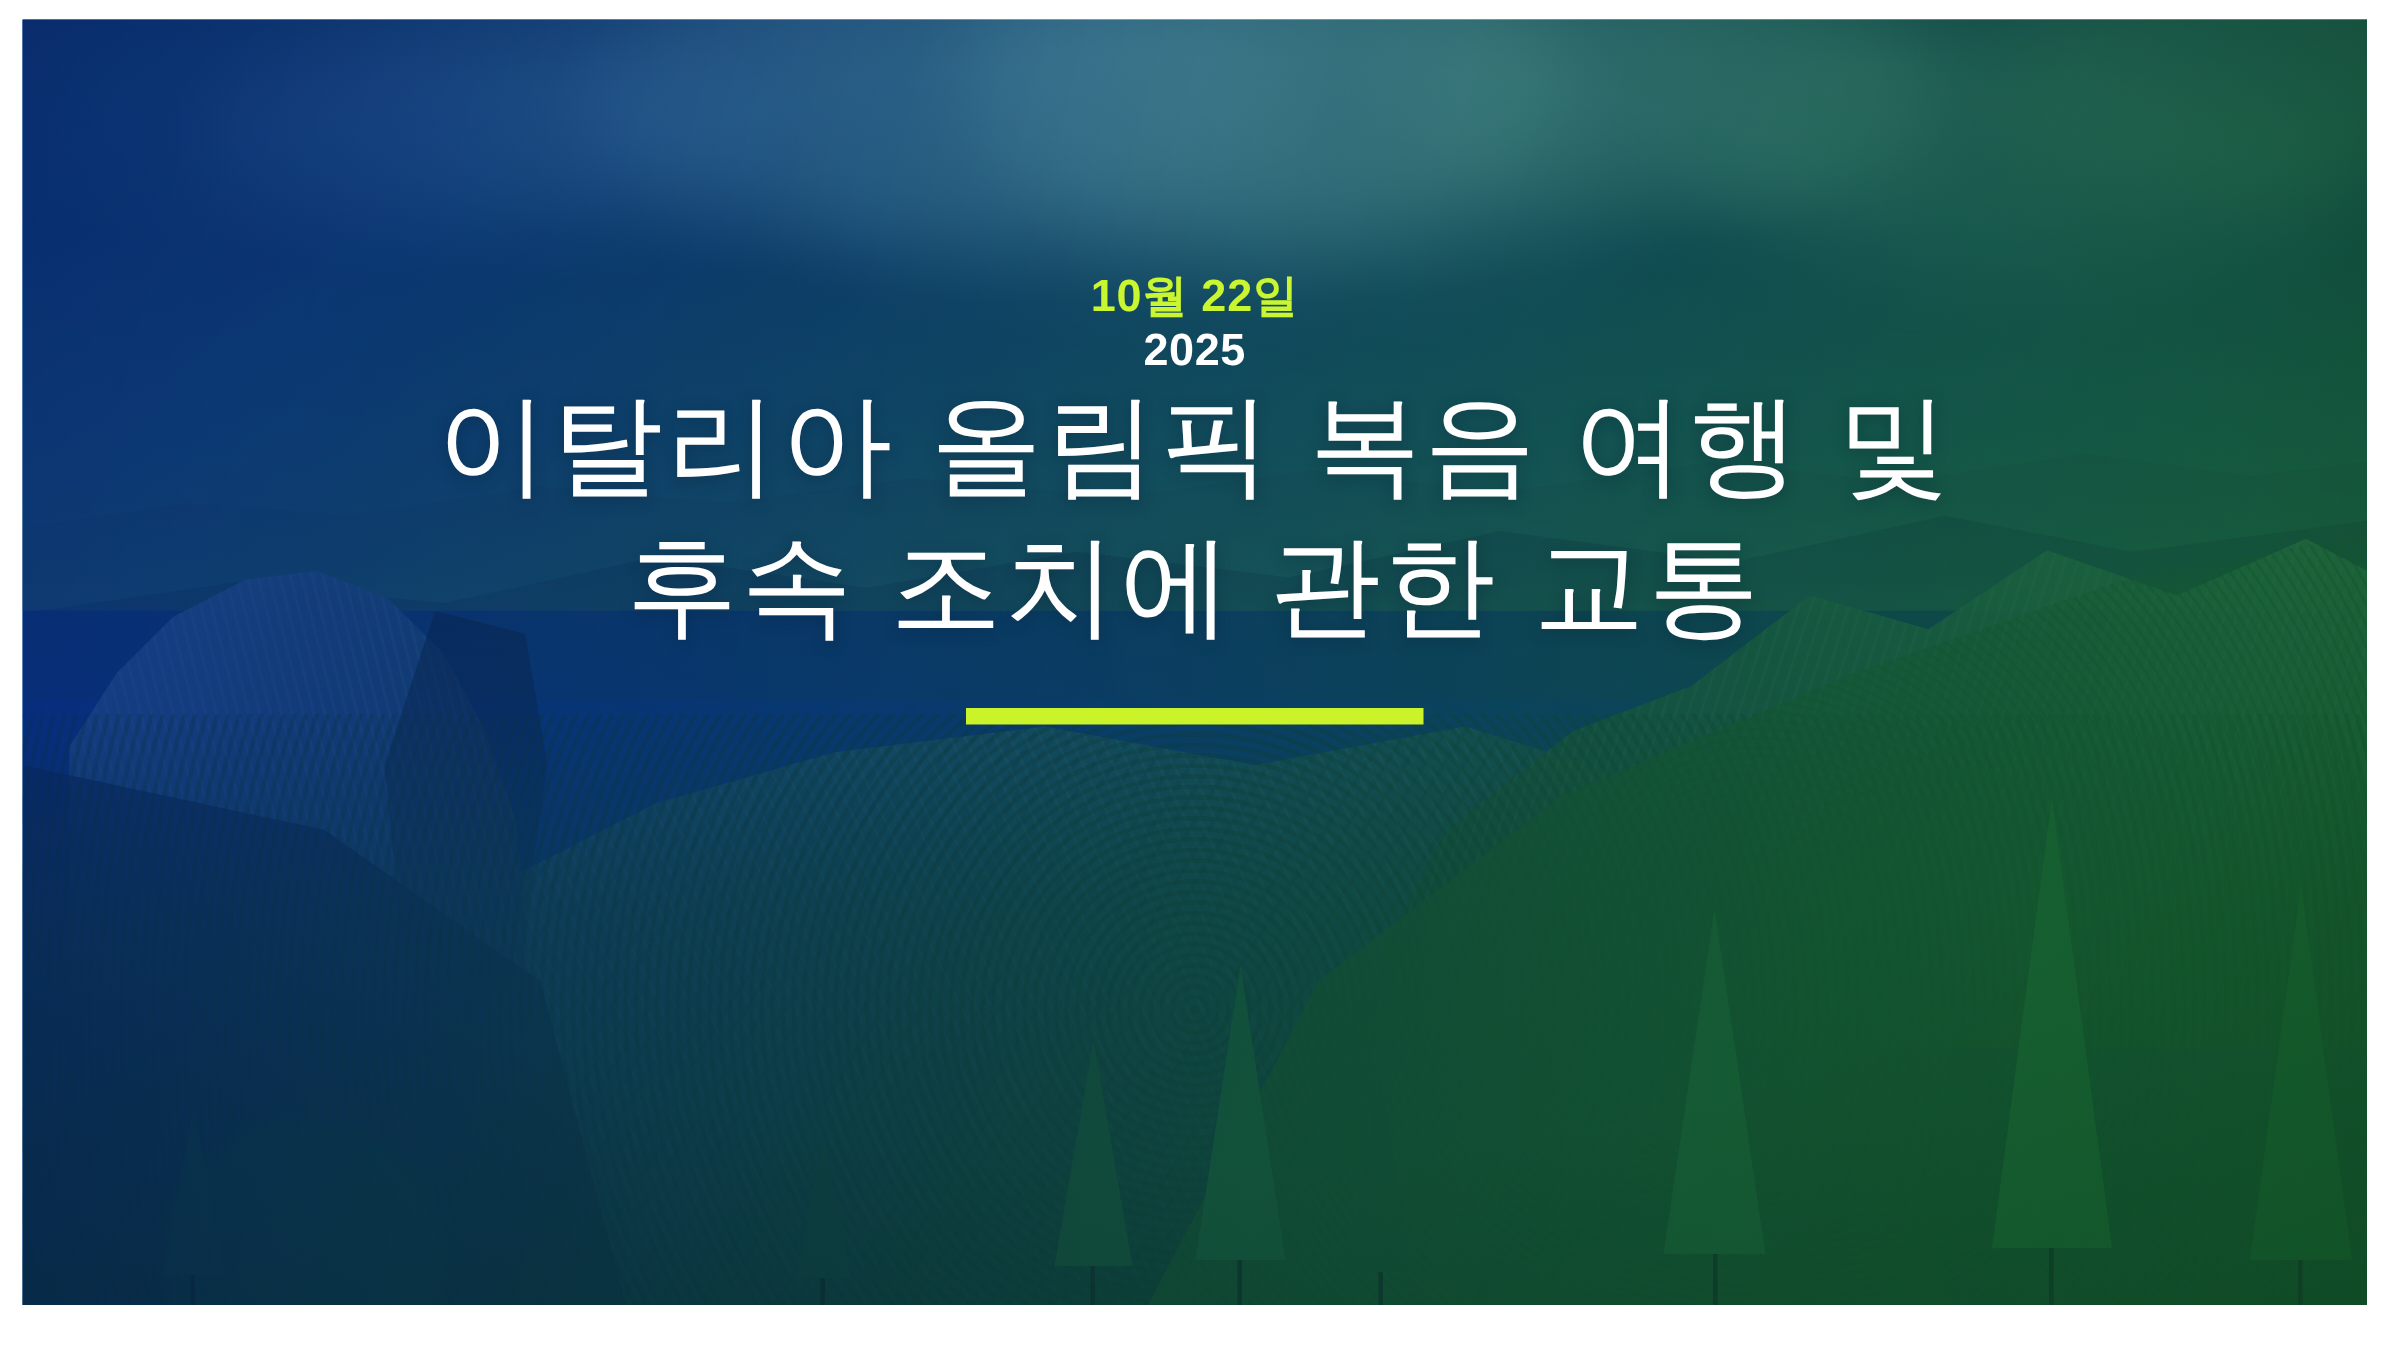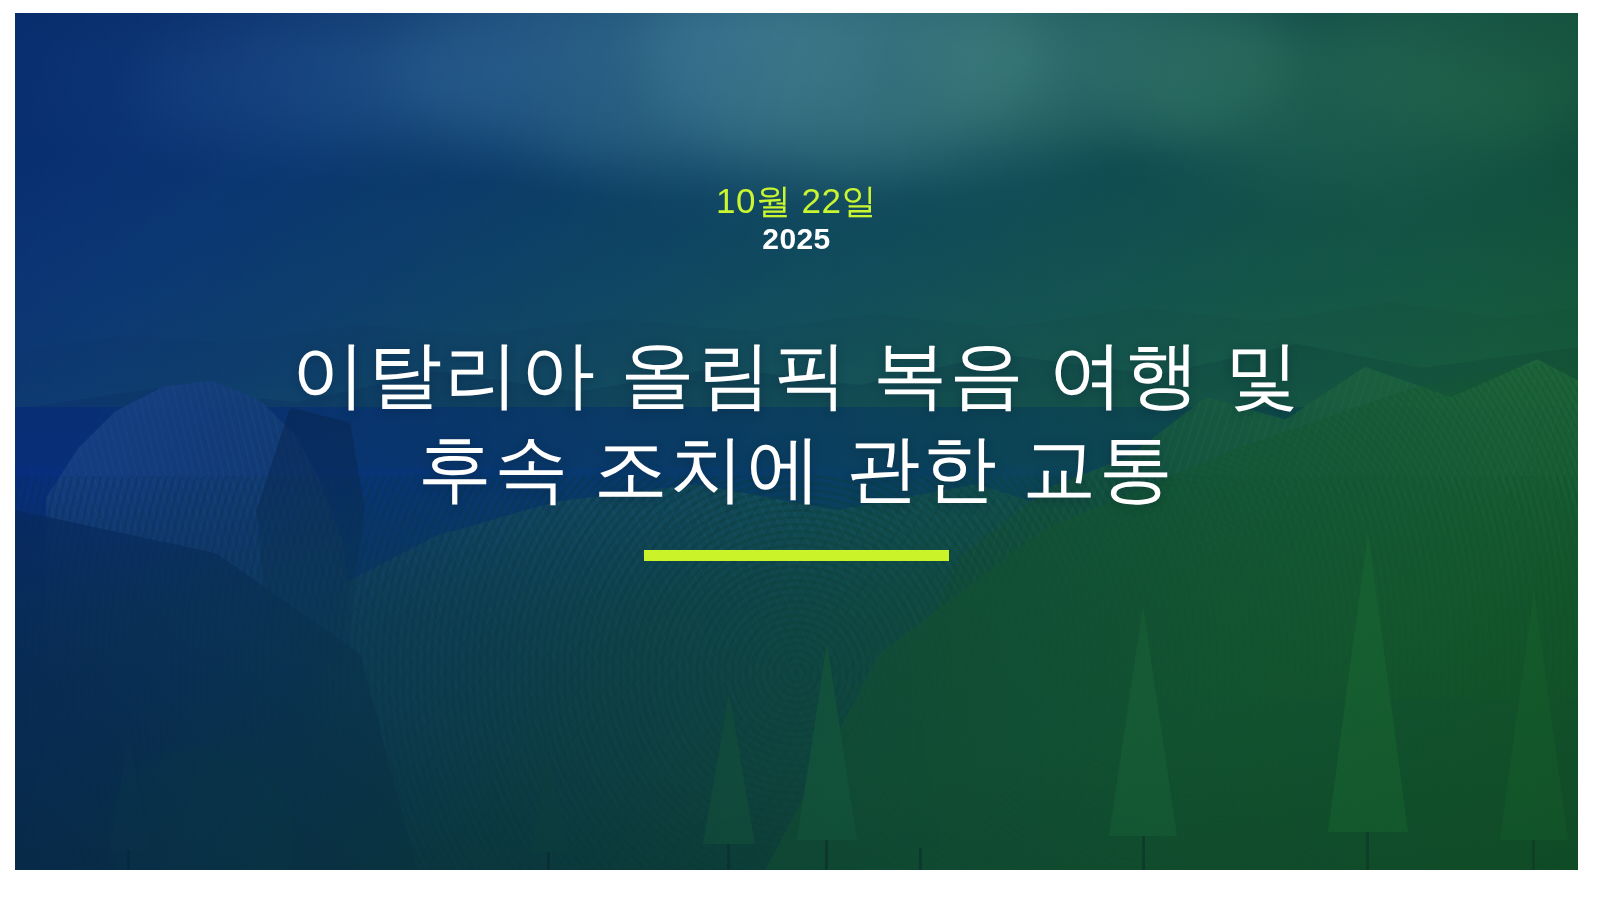--- a/index.html
+++ b/index.html
@@ -170,30 +170,29 @@
   }
 
   
   .content {
     position:absolute; inset:0;
     display:flex; flex-direction:column; align-items:center;
     text-align:center;
   }
   .date-block { margin-top:168px; line-height:1.12; }
   .date-day {
-    font-size:35px; font-weight:400; color:#c9f531;
+    font-size:30px; font-weight:700; color:#c9f531;
     letter-spacing:.5px; white-space:nowrap;
   }
   .date-year {
     font-size:30px; font-weight:700; color:#ffffff;
     letter-spacing:.4px; margin-top:2px;
   }
 
   .title {
-    margin-top:72px;
     max-width:1130px;
     font-size:74px; font-weight:400; color:#ffffff;
     line-height:1.27; letter-spacing:2.5px;
     word-break:keep-all;
     text-shadow:0 2px 10px rgba(8,30,50,.35);
   }
 
   .accent-bar {
     margin-top:34px;
     width:305px; height:11px;

